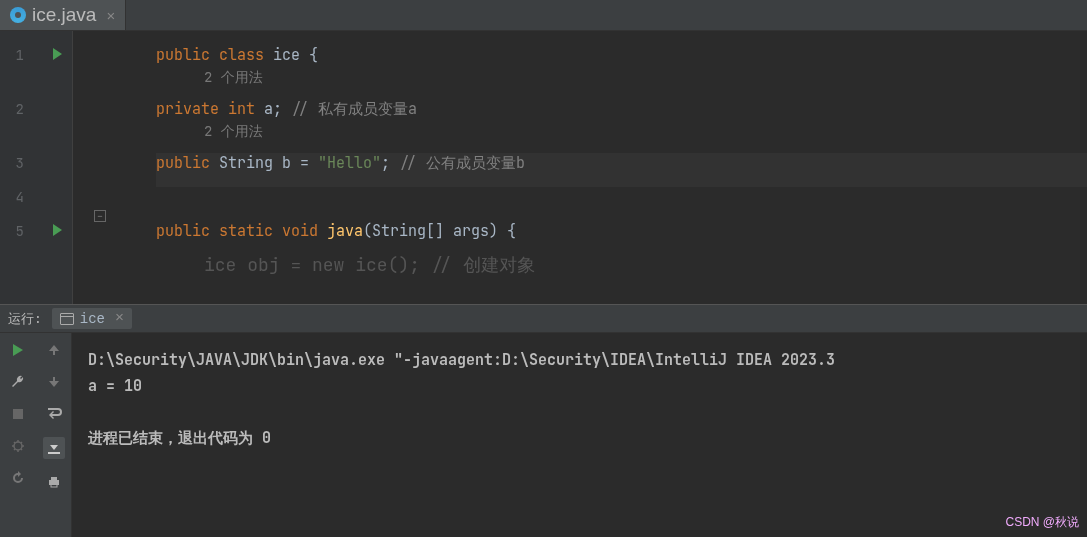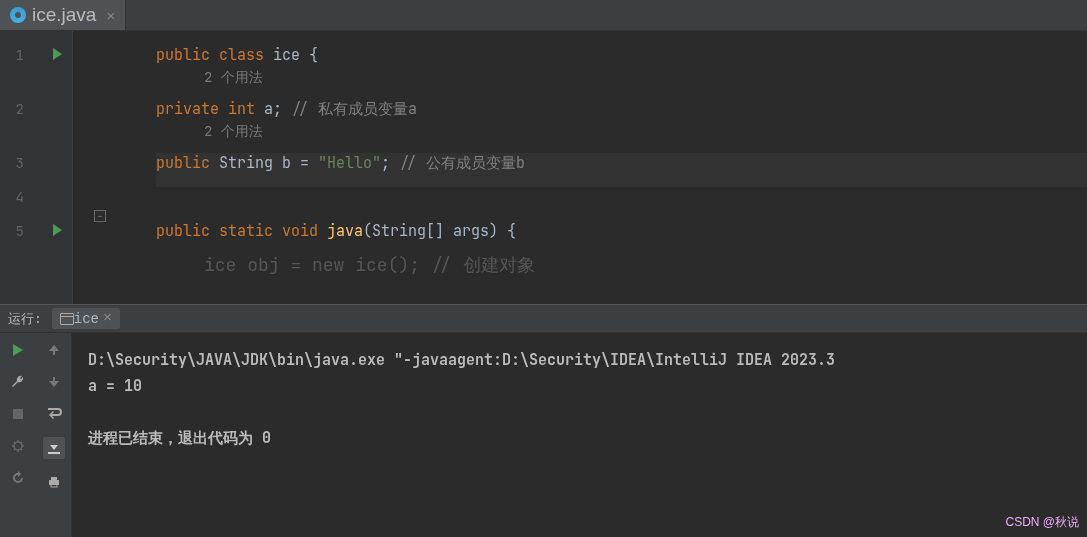--- a/index.html
+++ b/index.html
@@ -68,21 +68,21 @@
 .fn { color: #ffc66d; }
 .cmt { color: #808080; }
 .partial-line { color: #555; font-size: 18px; padding-left: 96px; }
 .run-panel { height: 233px; display: flex; flex-direction: column; border-top: 1px solid #555; }
 .run-header {
   height: 28px; background: #3c3f41; display: flex; align-items: center;
   padding: 0 8px; gap: 10px; border-bottom: 1px solid #323232; font-family: Liberation Mono, monospace;
 }
 .run-title { color: #bbbbbb; font-size: 13px; }
 .run-tab {
-  display: flex; align-items: center; padding: 2px 8px;
+  display: flex; align-items: center; gap: 6px; padding: 2px 8px;
   background: #4e5254; border-radius: 2px;
 }
 .run-tab-icon {
   width: 14px; height: 12px; border: 1px solid #aaa;
   border-radius: 1px; position: relative;
 }
 .run-tab-icon::before {
   content: ""; position: absolute; top: 2px; left: 0; right: 0;
   border-top: 1px solid #aaa;
 }

